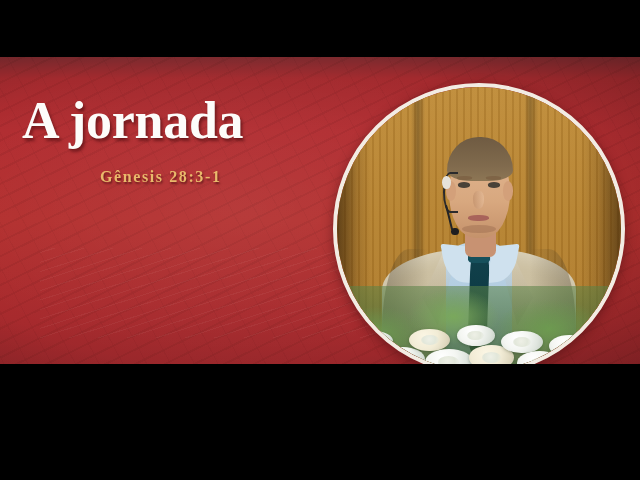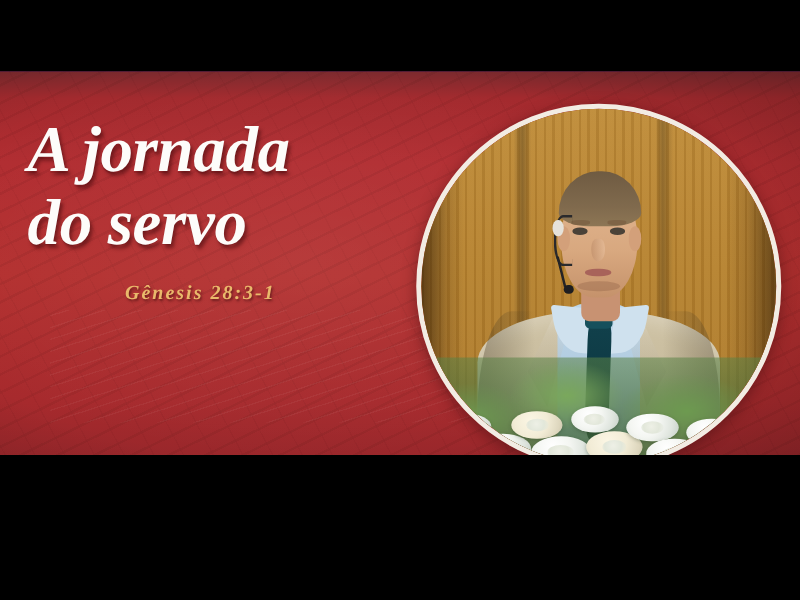--- a/index.html
+++ b/index.html
@@ -5,23 +5,22 @@
   html, body {
     margin: 0;
     padding: 0;
     background: #000;
   }
   #thumbnail {
     position: relative;
     width: 640px;
     height: 364px;
     overflow: hidden;
-    background: #4c1d95;
+    background: #be185d;
     font-family: "Liberation Serif", serif;
-    font-style: italic;
   }
 
   
   .letterbox {
     position: absolute;
     left: 0;
     width: 640px;
     background: #000000;
     z-index: 40;
   }
@@ -443,21 +442,20 @@
 
   <div class="slide">
     <div class="texture"></div>
     <div class="vignette"></div>
   </div>
 
   <div class="faint-script"></div>
 
   <div class="title-block">
     <div class="title-line">A jornada</div>
-    <div class="title-line">do servo</div>
     <div class="verse">Gênesis 28:3-1</div>
   </div>
 
   <div class="portrait-frame">
     <div class="portrait">
 
       <div class="wood"></div>
       <div class="wood-dark-left"></div>
       <div class="wood-dark-right"></div>
 

